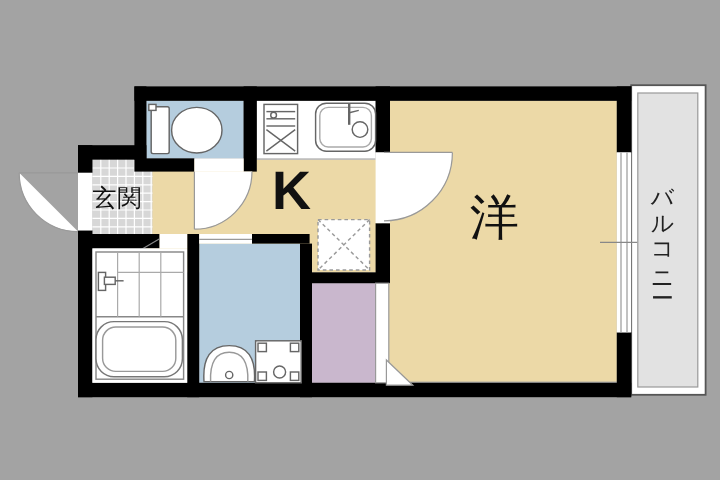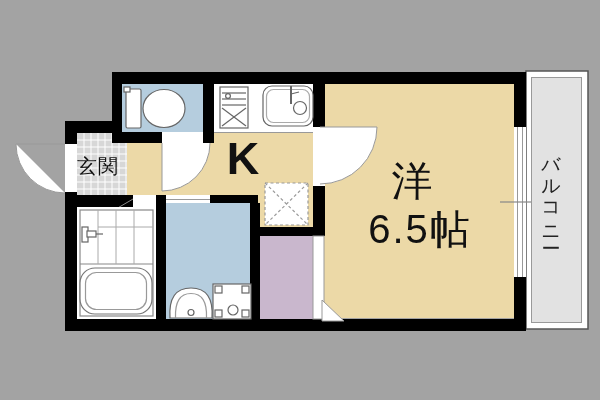--- a/index.html
+++ b/index.html
@@ -150,15 +150,14 @@
       <rect x="215" y="310" width="7" height="7"></rect>
       <rect x="242" y="310" width="7" height="7"></rect>
       <circle cx="233" cy="310" r="5" fill="none"></circle>
     </g>
   </g>
 </svg>
 
 <div class="lbl lbl-entrance">玄関</div>
 <div class="lbl lbl-kitchen">K</div>
 <div class="lbl lbl-room">洋</div>
-<div class="lbl lbl-size">6.5帖</div>
 <div class="lbl lbl-balcony">バルコニー</div>
 </div>
 
 </body></html>

